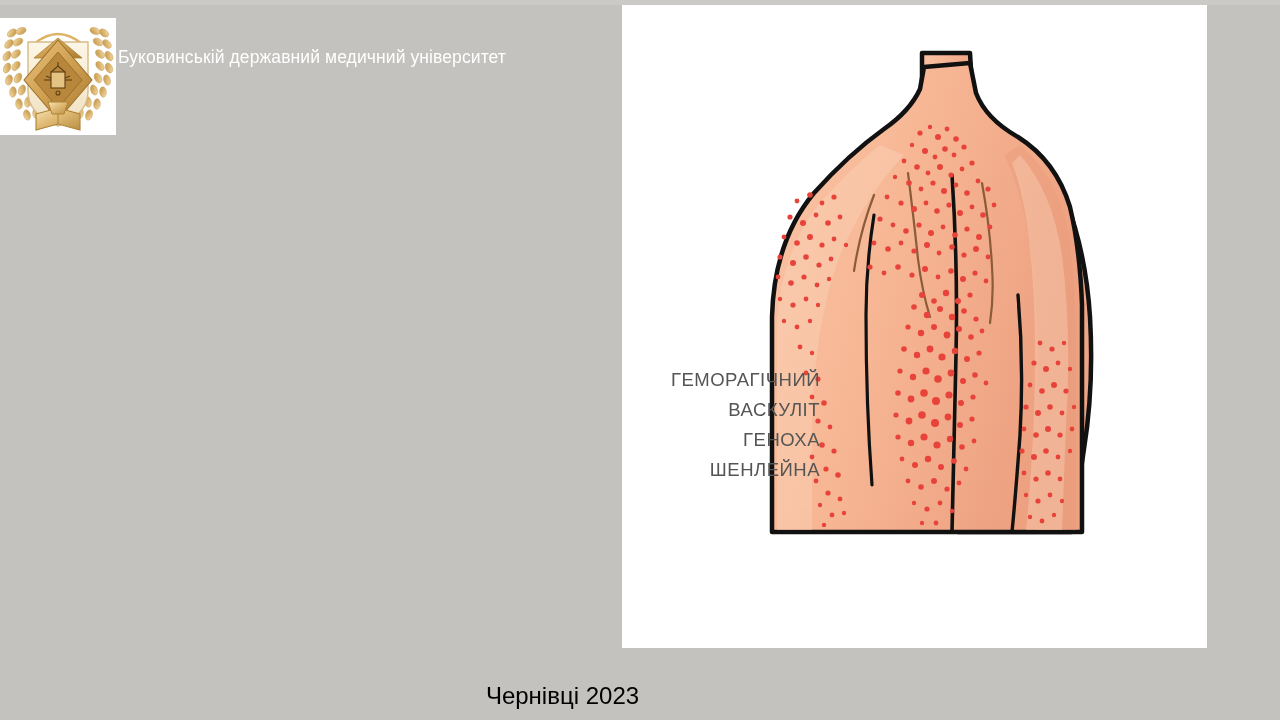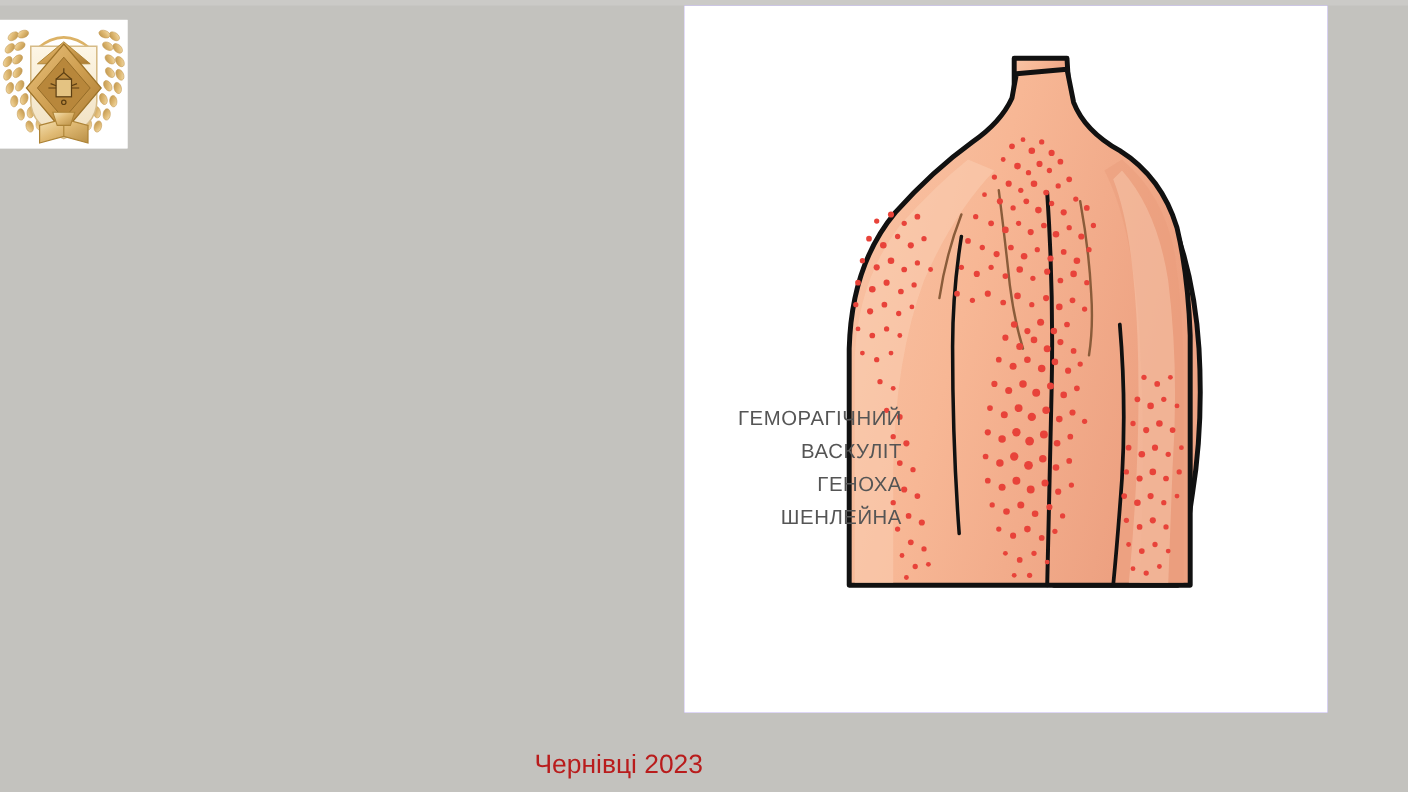--- a/index.html
+++ b/index.html
@@ -83,31 +83,31 @@
   }
 
   
   .footer-place {
     position: absolute;
     left: 0;
     top: 682px;
     width: 1125px;
     text-align: center;
     font-size: 24px;
-    color: #b91c1c;
+    color: #000000;
   }
 
   
   .image-panel {
     position: absolute;
     left: 622px;
     top: 5px;
     width: 585px;
     height: 643px;
-    background: #c4b5fd;
+    background: #7dd3fc;
     overflow: hidden;
   }
   .illus { position: absolute; left: 0; top: 0; width: 585px; height: 643px; }
 
   .rash-caption {
     position: absolute;
     left: 8px;
     top: 360px;
     width: 190px;
     text-align: right;
@@ -209,20 +209,21 @@
         <circle cx="58" cy="75" r="2"></circle>
       </g>
 
       <path d="M36 96 L58 90 L80 96 L80 112 L58 106 L36 112 Z" fill="url(#goldG)" stroke="#ad8336" stroke-width="1.1"></path>
       <line x1="58" y1="90" x2="58" y2="106" stroke="#ad8336" stroke-width="1"></line>
 
       <path d="M48 84 L68 84 L64 96 L52 96 Z" fill="url(#goldG)" stroke="#ad8336" stroke-width="1"></path>
     </svg>
   </div>
 
+  <div class="org-name">Буковинській державний медичний університет</div>
 
 
   <div class="image-panel">
 
     <svg class="illus" viewBox="0 0 585 643">
       <defs>
         <linearGradient id="skinG" x1="0" y1="0" x2="1" y2="0.4">
           <stop offset="0%" stop-color="#f9c4a6"></stop>
           <stop offset="45%" stop-color="#f7b795"></stop>
           <stop offset="100%" stop-color="#eda181"></stop>

